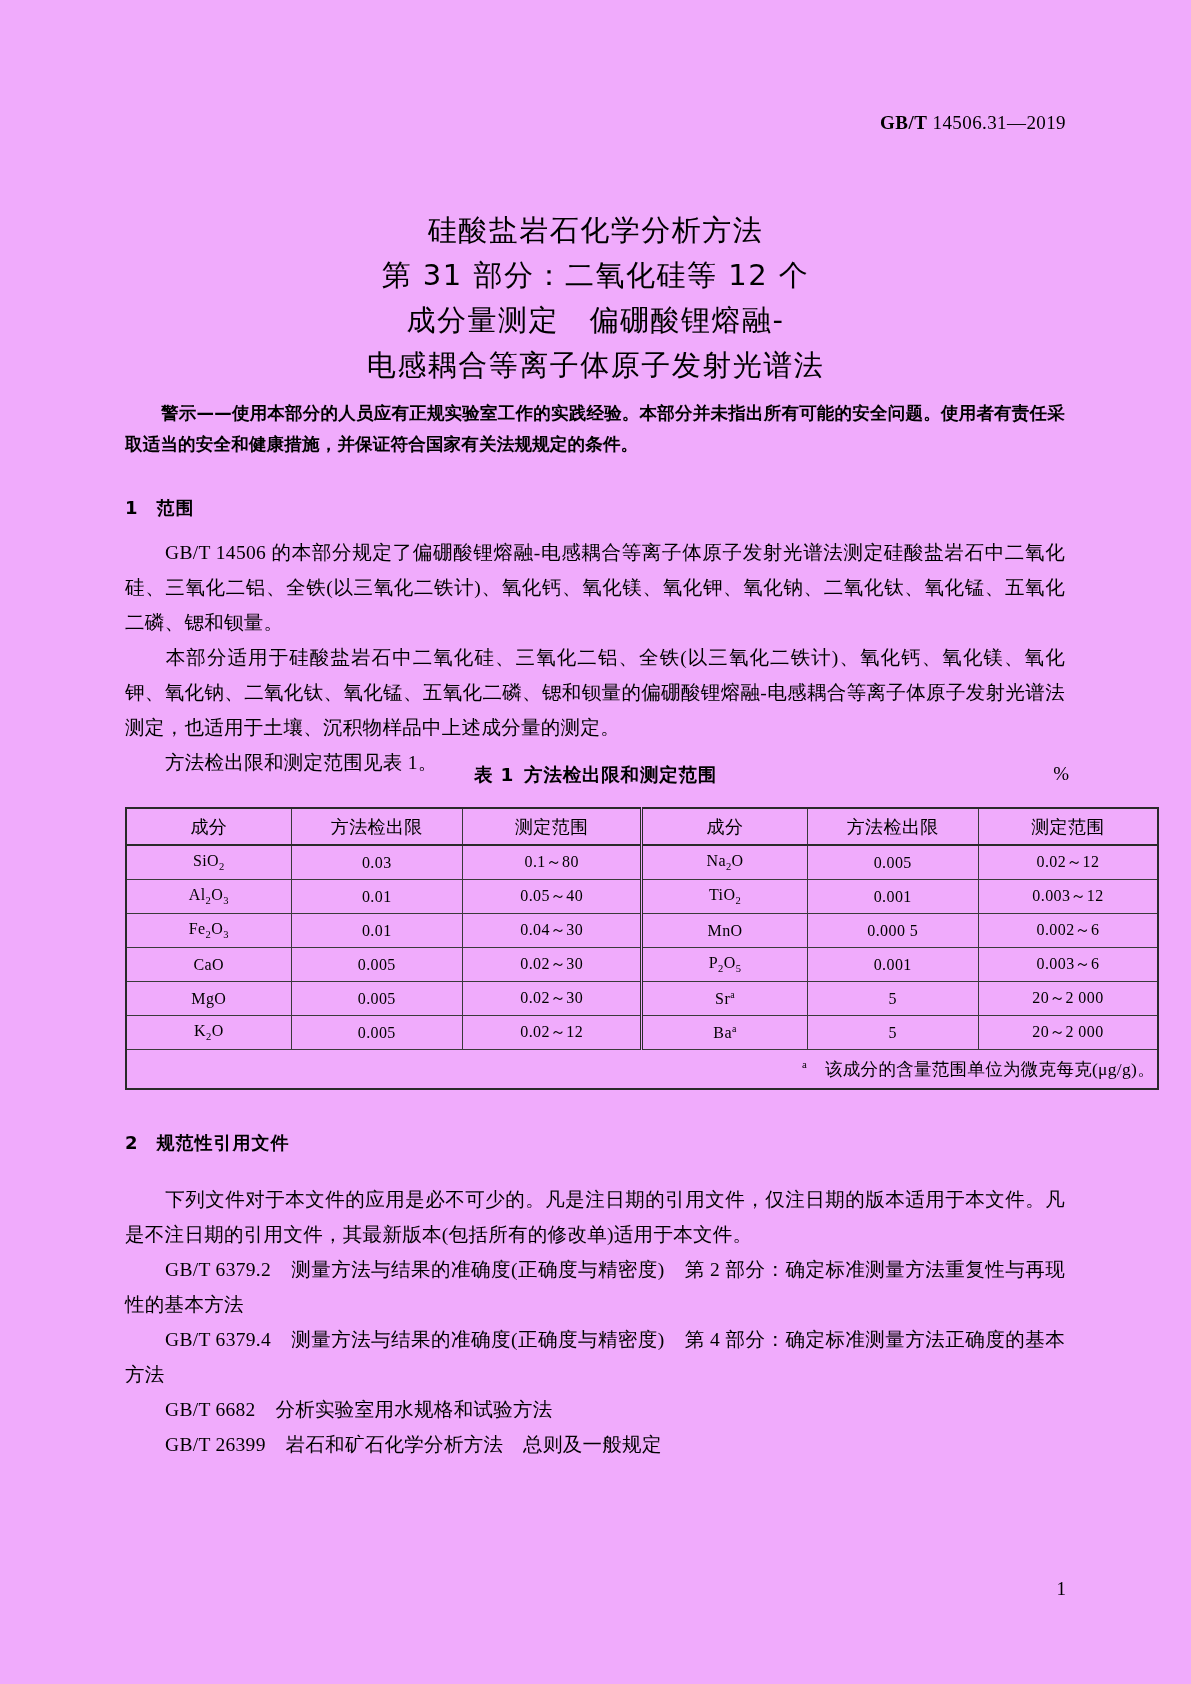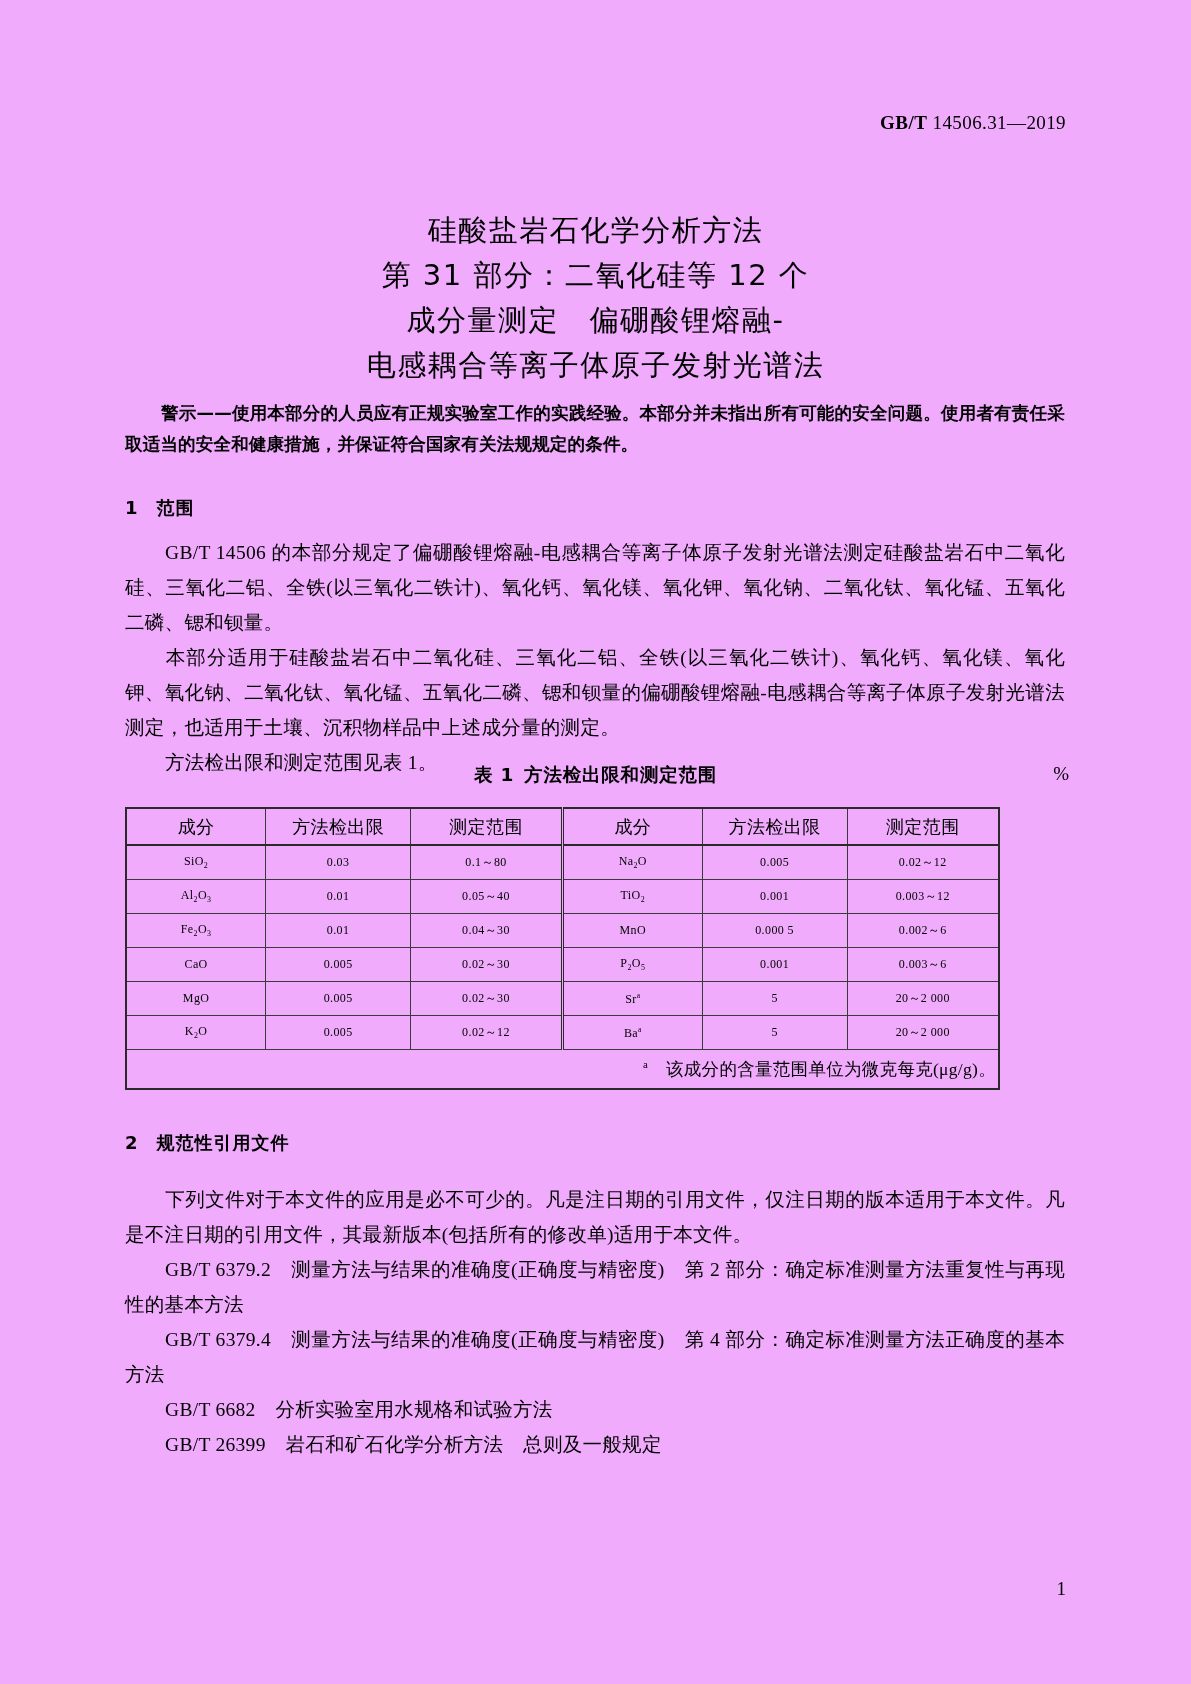--- a/index.html
+++ b/index.html
@@ -124,33 +124,33 @@
     right: 122px;
     font-family: "Liberation Serif", "DejaVu Serif", serif;
     font-size: 19px;
   }
 
   
   .tbl-wrap {
     position: absolute;
     top: 807px;
     left: 125px;
-    width: 875px;
+    width: 1034px;
   }
   table.data {
     border-collapse: collapse;
     width: 100%;
     font-family: "Liberation Serif", "DejaVu Serif", serif;
     table-layout: fixed;
   }
   table.data td, table.data th {
     border: 1px solid #3a3a3a;
     text-align: center;
     font-weight: normal;
-    font-size: 12px;
+    font-size: 16px;
     height: 33px;
     padding: 0 2px;
     letter-spacing: 0.4px;
   }
   table.data thead th {
     font-family: "Liberation Serif", "DejaVu Serif", serif;
     font-size: 18px;
     height: 35px;
     border-bottom: 2px solid #2a2a2a;
   }

